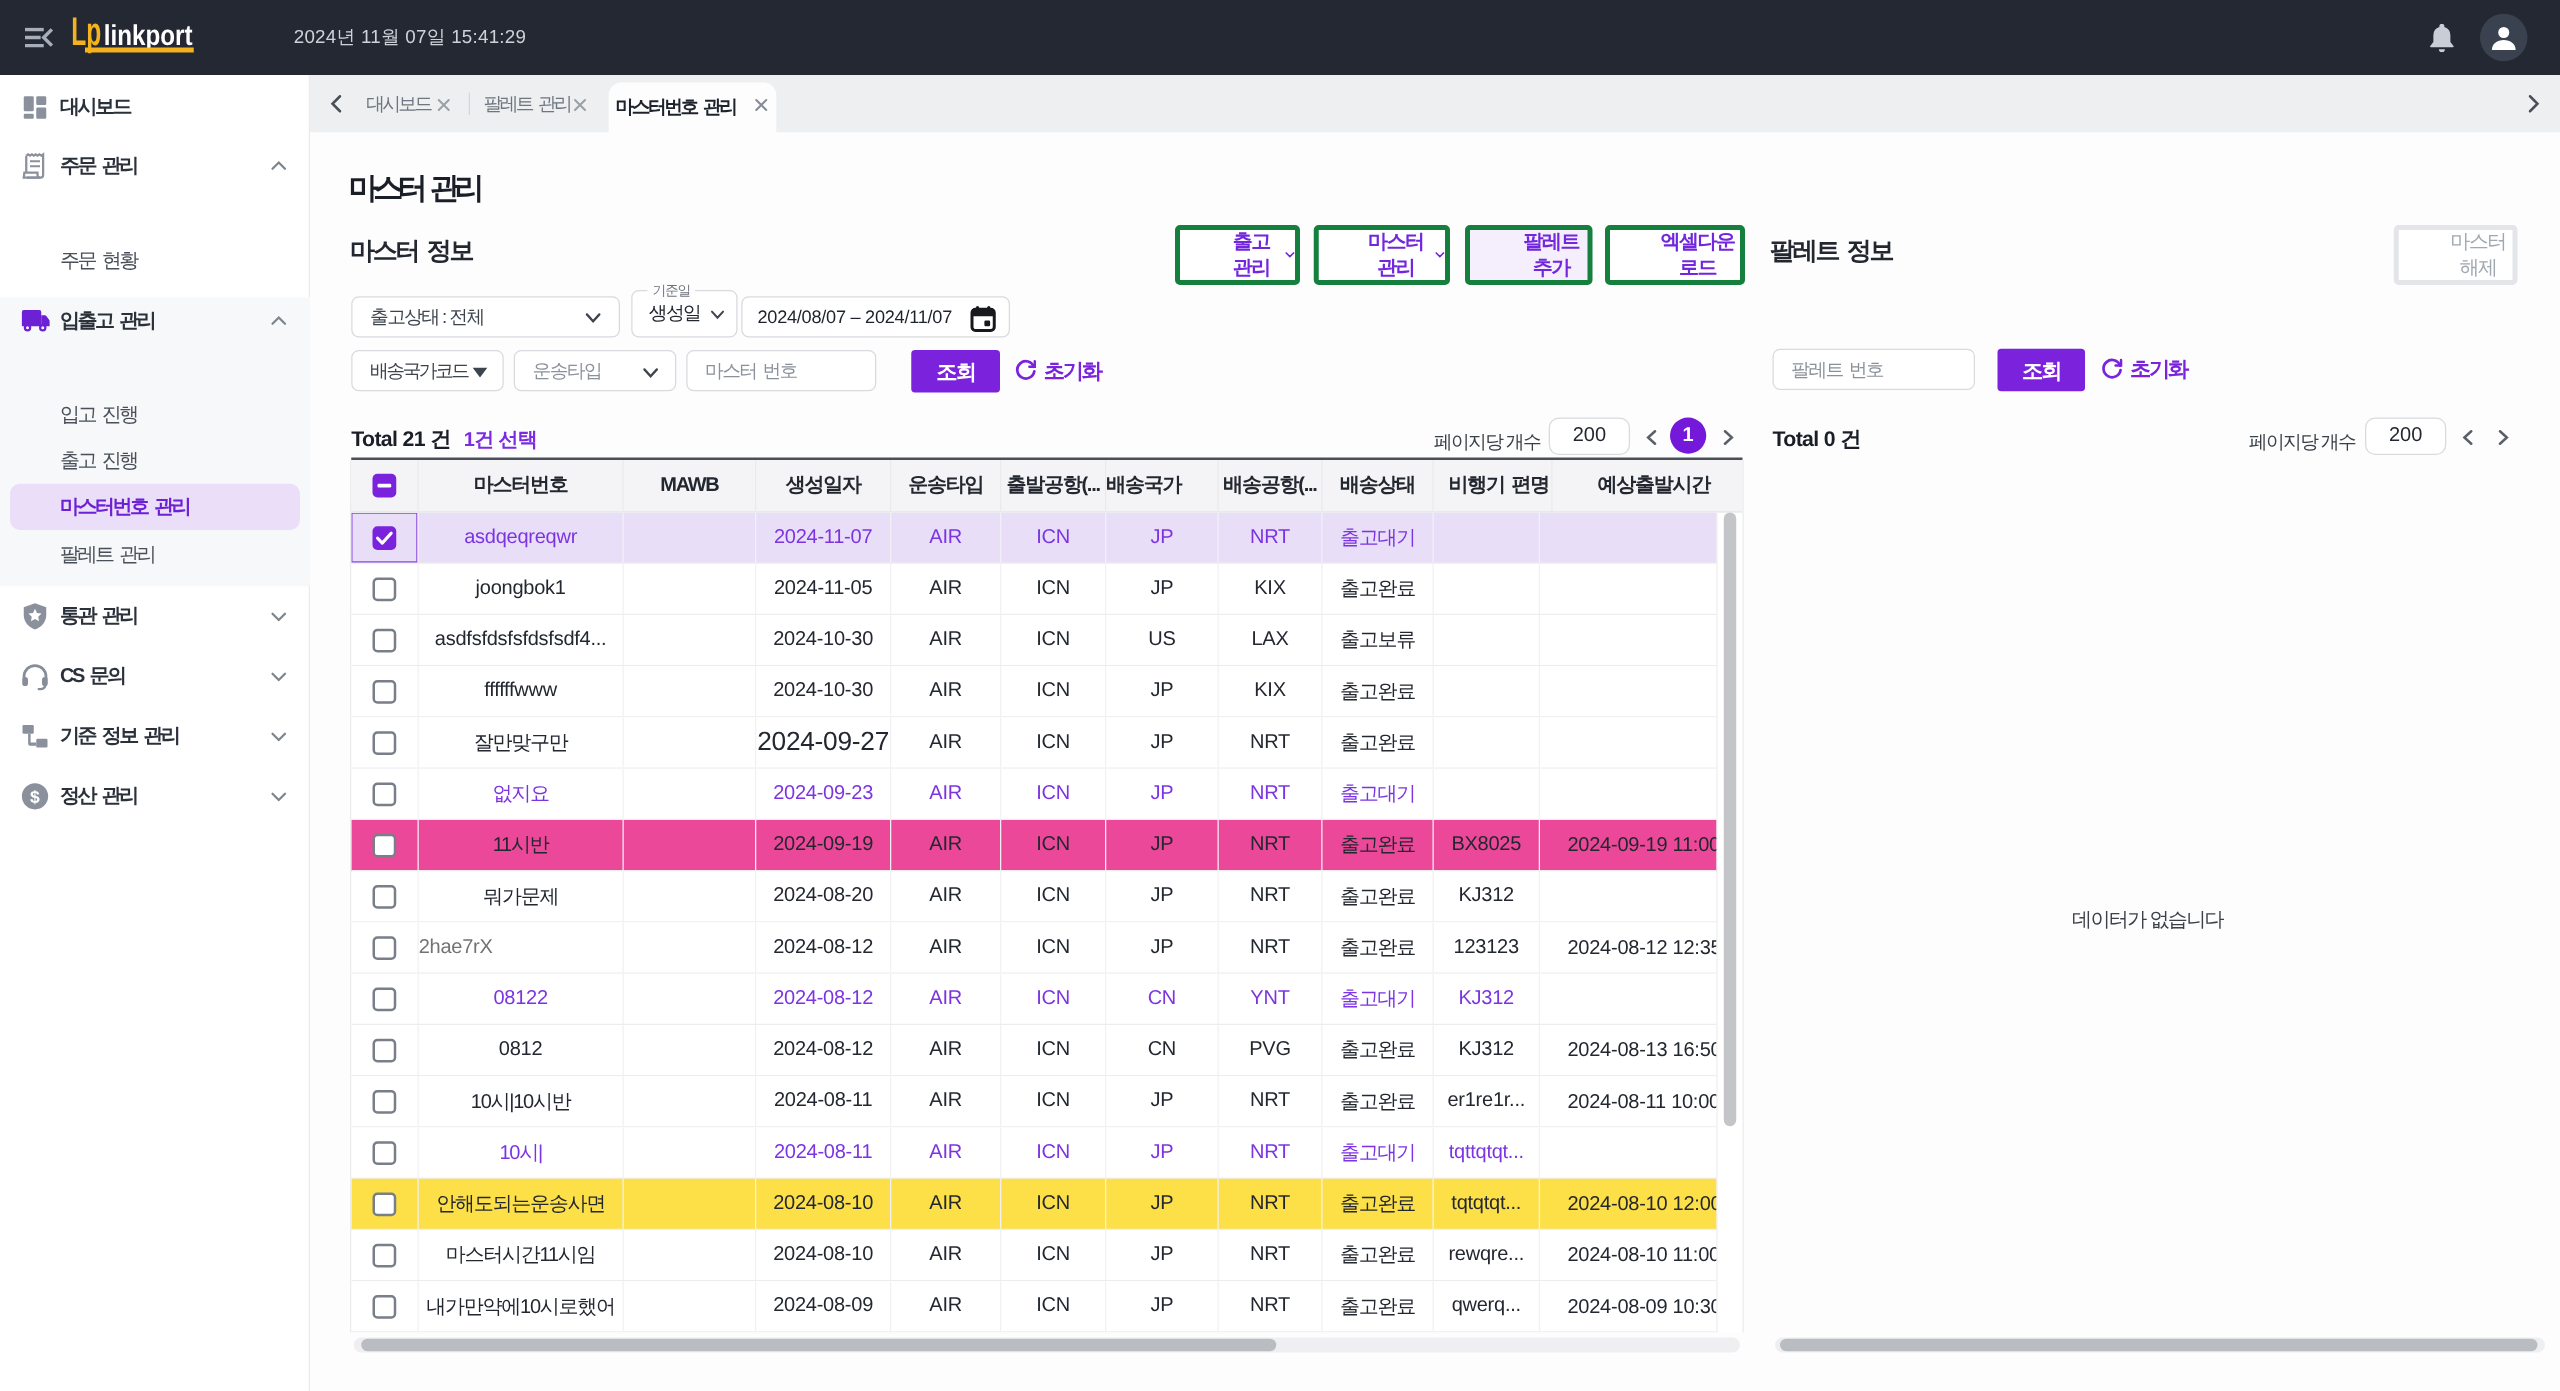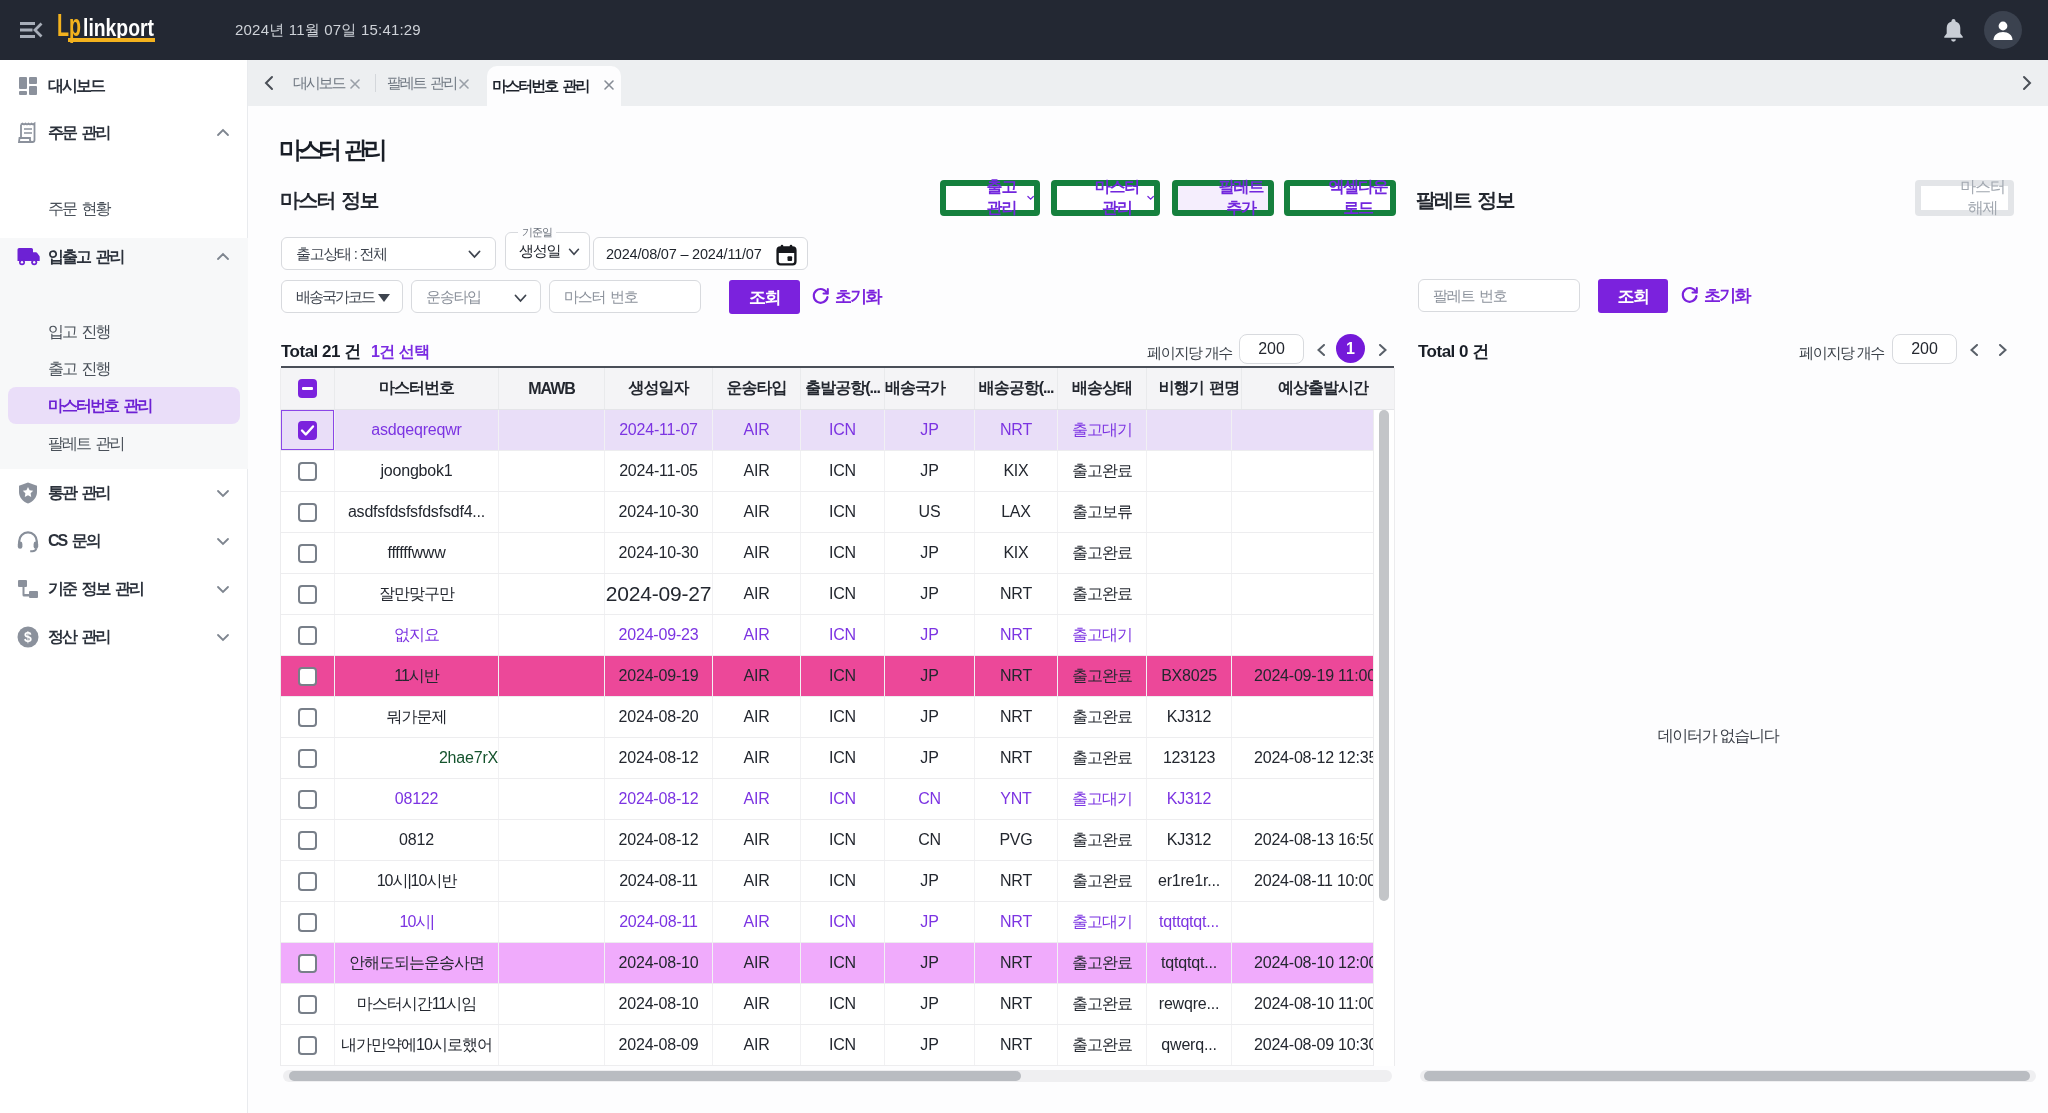--- a/index.html
+++ b/index.html
@@ -22,21 +22,21 @@
 #selpill{position:absolute;left:8px;top:327px;width:232px;height:37px;background:#eadef9;border-radius:8px;}
 
 #tabs{position:absolute;top:60px;left:248px;width:1800px;height:46px;background:#edeff1;}
 .tabtx{font-size:15px;color:#6e7680;letter-spacing:-2.2px;word-spacing:3px;}
 #activetab{position:absolute;left:239px;top:6px;height:40px;width:134px;background:#fdfdfe;border-radius:10px 10px 0 0;text-align:center;line-height:40px;font-size:15px;font-weight:700;color:#1d222b;letter-spacing:-2px;word-spacing:3px;}
 
 #content{position:absolute;top:106px;left:248px;width:1800px;height:1007px;background:#fdfdfe;}
 h1.pt{position:absolute;left:31px;top:28px;font-size:24px;font-weight:700;color:#191e27;letter-spacing:-4.4px;word-spacing:4px;}
 .sect{font-size:20px;font-weight:700;color:#23272f;letter-spacing:-1.8px;word-spacing:3px;}
 
-.obtn{position:absolute;height:36px;border:6px solid #15803d;border-radius:4px;background:#fff;color:#7226dd;font-size:16px;font-weight:700;text-align:center;letter-spacing:-1.2px;word-spacing:2px;display:flex;align-items:center;justify-content:center;gap:6px;padding-left:36px;}
+.obtn{position:absolute;height:48px;border:4px solid #15803d;border-radius:4px;background:#fff;color:#7226dd;font-size:16px;font-weight:700;text-align:center;letter-spacing:-1.2px;word-spacing:2px;display:flex;align-items:center;justify-content:center;gap:6px;padding-left:36px;}
 .pbtn{position:absolute;height:34px;background:#7b22dd;border-radius:3px;color:#fff;font-size:17px;font-weight:700;display:flex;align-items:center;justify-content:center;letter-spacing:-1.5px;}
 
 .inp{position:absolute;background:#fff;border:1px solid #d8dade;border-radius:6px;}
 .ph{color:#8b919b;font-size:15px;letter-spacing:-1.3px;word-spacing:2px;}
 </style></head>
 <body>
 
 <div id="hdr">
   <svg class="abs" style="left:20px;top:22px" width="23" height="16" viewBox="0 0 23 16" fill="none" stroke="#a8aeb9" stroke-width="2.8">
     <path d="M0 1.5h15M0 8h12.5M0 14.5h15"></path>
@@ -596,21 +596,21 @@
             <span style="white-space:nowrap">KJ312</span>
           </div>
           <div style="width:175px;flex:0 0 175px;display:flex;align-items:center;justify-content:center;font-size:16px;color:#23272f;letter-spacing:-0.2px;justify-content:flex-start;padding-left:22px;white-space:nowrap;letter-spacing:-0.2px;">
             <span style="white-space:nowrap"></span>
           </div>
         </div>
         <div style="display:flex;width:1126px;height:41px;background:#fff;border-bottom:1px solid #ededef">
           <div style="width:54px;flex:0 0 54px;display:flex;align-items:center;justify-content:center;font-size:16px;color:#23272f;letter-spacing:-0.2px;border-right:1px solid #f1f1f3;">
             <span style="display:inline-block;width:19px;height:19px;border-radius:4px;background:#fff;border:2px solid #787f89;vertical-align:middle"></span>
           </div>
-          <div style="width:164px;flex:0 0 164px;display:flex;align-items:center;justify-content:flex-end;font-size:16px;color:#14532d;letter-spacing:-0.2px;border-right:1px solid #f1f1f3;">
+          <div style="width:164px;flex:0 0 164px;display:flex;align-items:center;justify-content:flex-start;font-size:16px;color:#737373;letter-spacing:-0.2px;border-right:1px solid #f1f1f3;">
             <span style="white-space:nowrap">2hae7rX</span>
           </div>
           <div style="width:106px;flex:0 0 106px;display:flex;align-items:center;justify-content:center;font-size:16px;color:#23272f;letter-spacing:-0.2px;border-right:1px solid #f1f1f3;">
             <span style="white-space:nowrap"></span>
           </div>
           <div style="width:108px;flex:0 0 108px;display:flex;align-items:center;justify-content:center;font-size:16px;color:#23272f;letter-spacing:-0.2px;border-right:1px solid #f1f1f3;">
             <span style="white-space:nowrap">2024-08-12</span>
           </div>
           <div style="width:88px;flex:0 0 88px;display:flex;align-items:center;justify-content:center;font-size:16px;color:#23272f;letter-spacing:-0.2px;border-right:1px solid #f1f1f3;">
             <span style="white-space:nowrap">AIR</span>
@@ -767,21 +767,21 @@
           <div style="width:89px;flex:0 0 89px;display:flex;align-items:center;justify-content:center;font-size:16px;color:#7c34e2;letter-spacing:-1.0px;border-right:1px solid #f1f1f3;">
             <span style="white-space:nowrap">출고대기</span>
           </div>
           <div style="width:85px;flex:0 0 85px;display:flex;align-items:center;justify-content:center;font-size:16px;color:#7c34e2;letter-spacing:-0.2px;border-right:1px solid #f1f1f3;">
             <span style="white-space:nowrap">tqttqtqt...</span>
           </div>
           <div style="width:175px;flex:0 0 175px;display:flex;align-items:center;justify-content:center;font-size:16px;color:#7c34e2;letter-spacing:-0.2px;justify-content:flex-start;padding-left:22px;white-space:nowrap;letter-spacing:-0.2px;">
             <span style="white-space:nowrap"></span>
           </div>
         </div>
-        <div style="display:flex;width:1126px;height:41px;background:#f0abfc;border-bottom:1px solid #ededef">
+        <div style="display:flex;width:1126px;height:41px;background:#fde047;border-bottom:1px solid #ededef">
           <div style="width:54px;flex:0 0 54px;display:flex;align-items:center;justify-content:center;font-size:16px;color:#23272f;letter-spacing:-0.2px;border-right:1px solid #f1f1f3;">
             <span style="display:inline-block;width:19px;height:19px;border-radius:4px;background:#fff;border:2px solid #787f89;vertical-align:middle"></span>
           </div>
           <div style="width:164px;flex:0 0 164px;display:flex;align-items:center;justify-content:center;font-size:16px;color:#23272f;letter-spacing:-1.0px;border-right:1px solid #f1f1f3;">
             <span style="white-space:nowrap">안해도되는운송사면</span>
           </div>
           <div style="width:106px;flex:0 0 106px;display:flex;align-items:center;justify-content:center;font-size:16px;color:#23272f;letter-spacing:-0.2px;border-right:1px solid #f1f1f3;">
             <span style="white-space:nowrap"></span>
           </div>
           <div style="width:108px;flex:0 0 108px;display:flex;align-items:center;justify-content:center;font-size:16px;color:#23272f;letter-spacing:-0.2px;border-right:1px solid #f1f1f3;">

